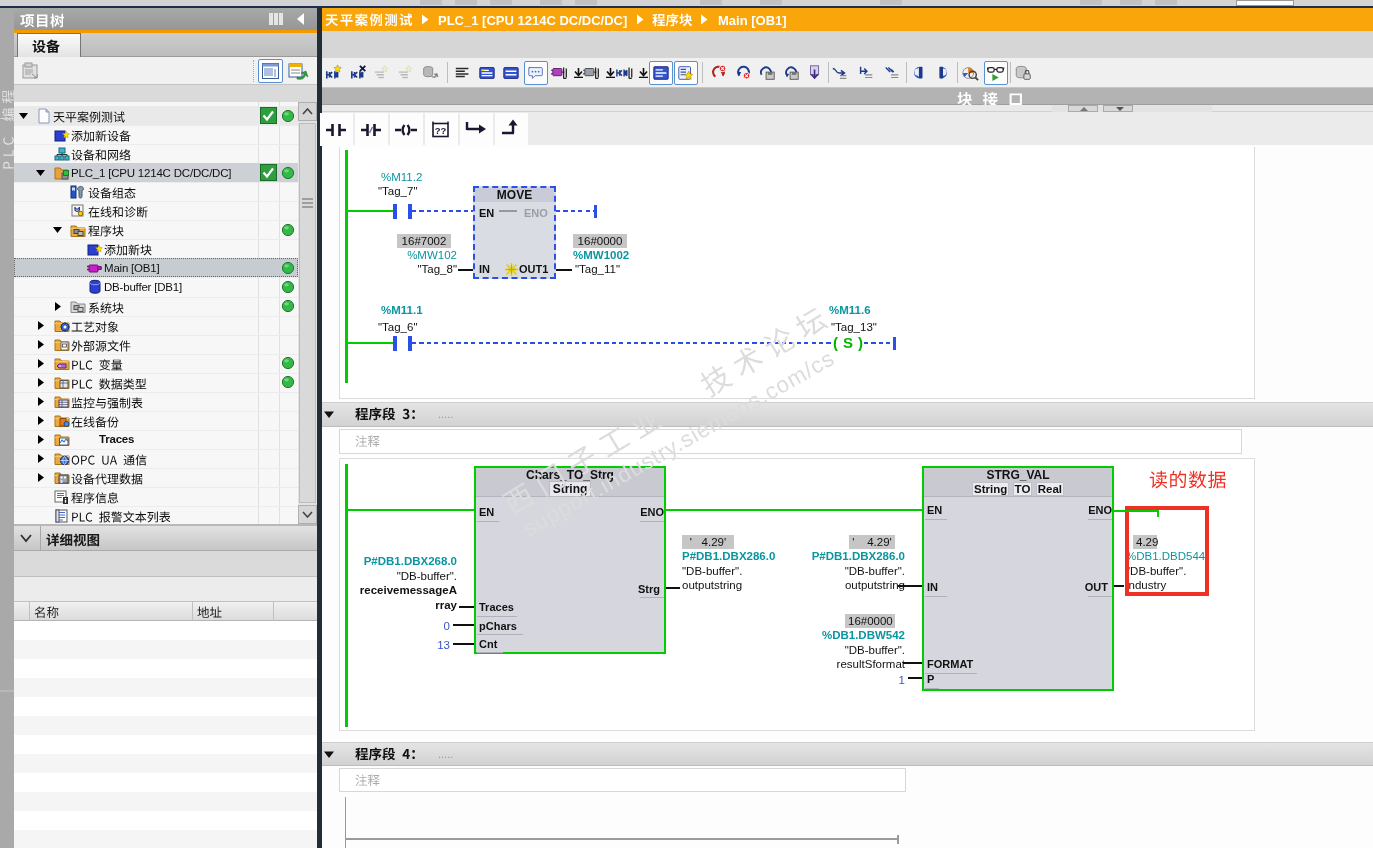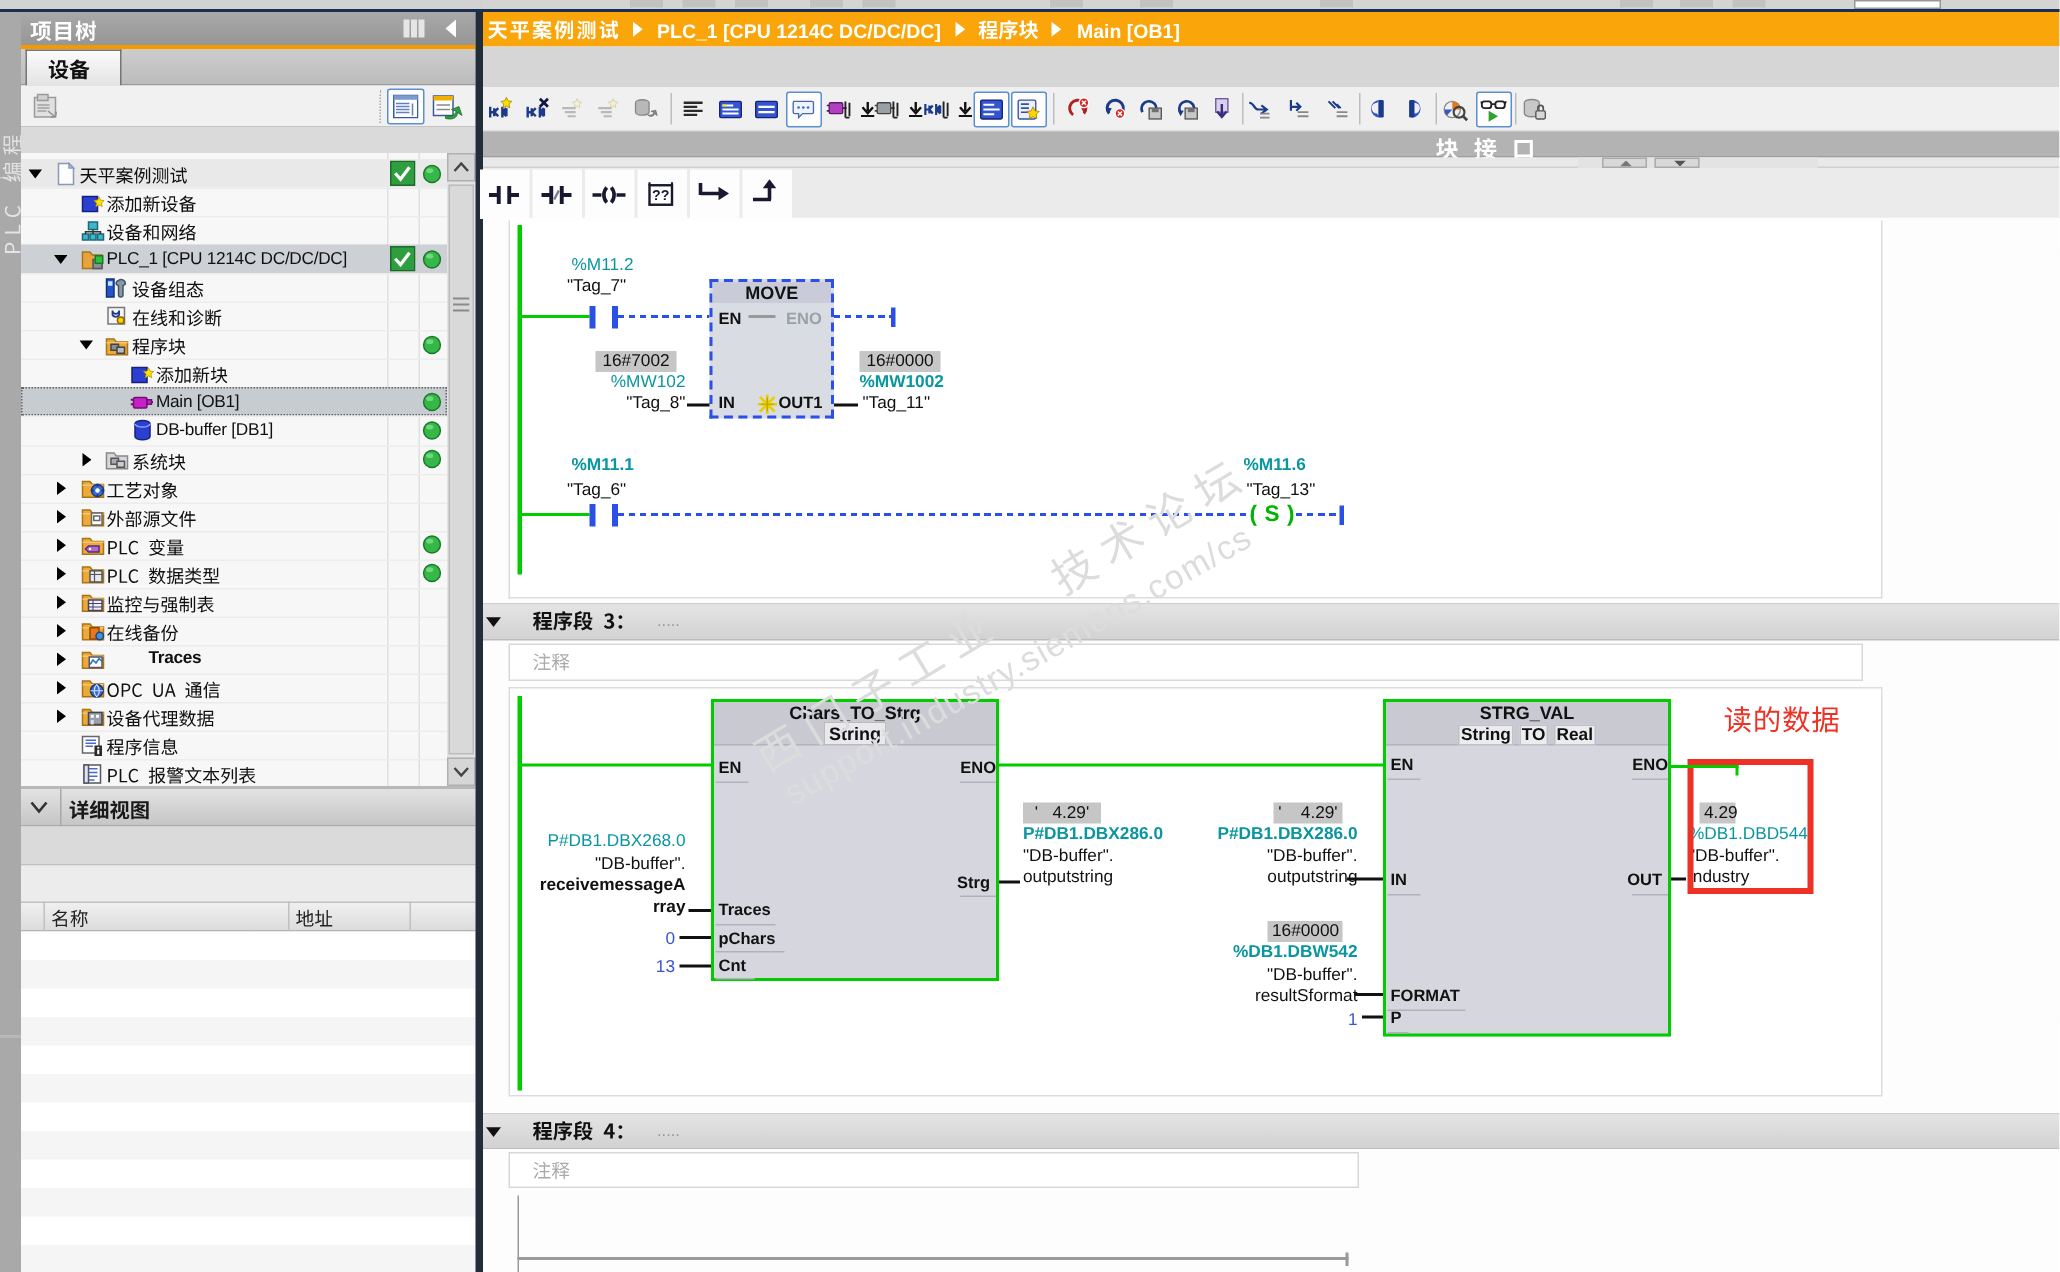--- a/index.html
+++ b/index.html
@@ -773,21 +773,21 @@
 <div style="position:absolute;left:479px;top:620px;width:60px;font-size:11px;font-weight:bold;color:#111;text-align:left;white-space:nowrap">pChars</div>
 <div style="position:absolute;left:479px;top:638px;width:60px;font-size:11px;font-weight:bold;color:#111;text-align:left;white-space:nowrap">Cnt</div>
 <div style="position:absolute;left:600px;top:583px;width:60px;font-size:11px;font-weight:bold;color:#111;text-align:right;white-space:nowrap">Strg</div>
 <div style="position:absolute;left:477px;top:521px;width:22px;height:1px;background:#b0b2ba;"></div>
 <div style="position:absolute;left:477px;top:616px;width:40px;height:1px;background:#b0b2ba;"></div>
 <div style="position:absolute;left:477px;top:634px;width:46px;height:1px;background:#b0b2ba;"></div>
 <div style="position:absolute;left:477px;top:652px;width:26px;height:1px;background:#b0b2ba;"></div>
 <div style="position:absolute;left:640px;top:521px;width:24px;height:1px;background:#b0b2ba;"></div>
 <div style="position:absolute;left:640px;top:597px;width:24px;height:1px;background:#b0b2ba;"></div>
 <div style="position:absolute;left:337px;top:554px;width:120px;font-size:11.5px;line-height:14.6px;text-align:right;white-space:nowrap">
-    <div style="color:#0a96a0;font-weight:normal">P#DB1.DBX268.0</div>
+    <div style="color:#0a96a0;font-weight:bold">P#DB1.DBX268.0</div>
     <div style="color:#111;font-weight:normal">"DB-buffer".</div>
     <div style="color:#111;font-weight:bold">receivemessageA</div>
     <div style="color:#111;font-weight:bold">rray</div>
   </div>
 <div style="position:absolute;left:459px;top:606px;width:15px;height:2px;background:#111;"></div>
 <div style="position:absolute;left:400px;top:619px;width:50px;font-size:11.5px;line-height:14.6px;text-align:right;white-space:nowrap">
     <div style="color:#3a55cc;font-weight:normal">0</div>
   </div>
 <div style="position:absolute;left:453px;top:624px;width:21px;height:2px;background:#111;"></div>
 <div style="position:absolute;left:400px;top:638px;width:50px;font-size:11.5px;line-height:14.6px;text-align:right;white-space:nowrap">

